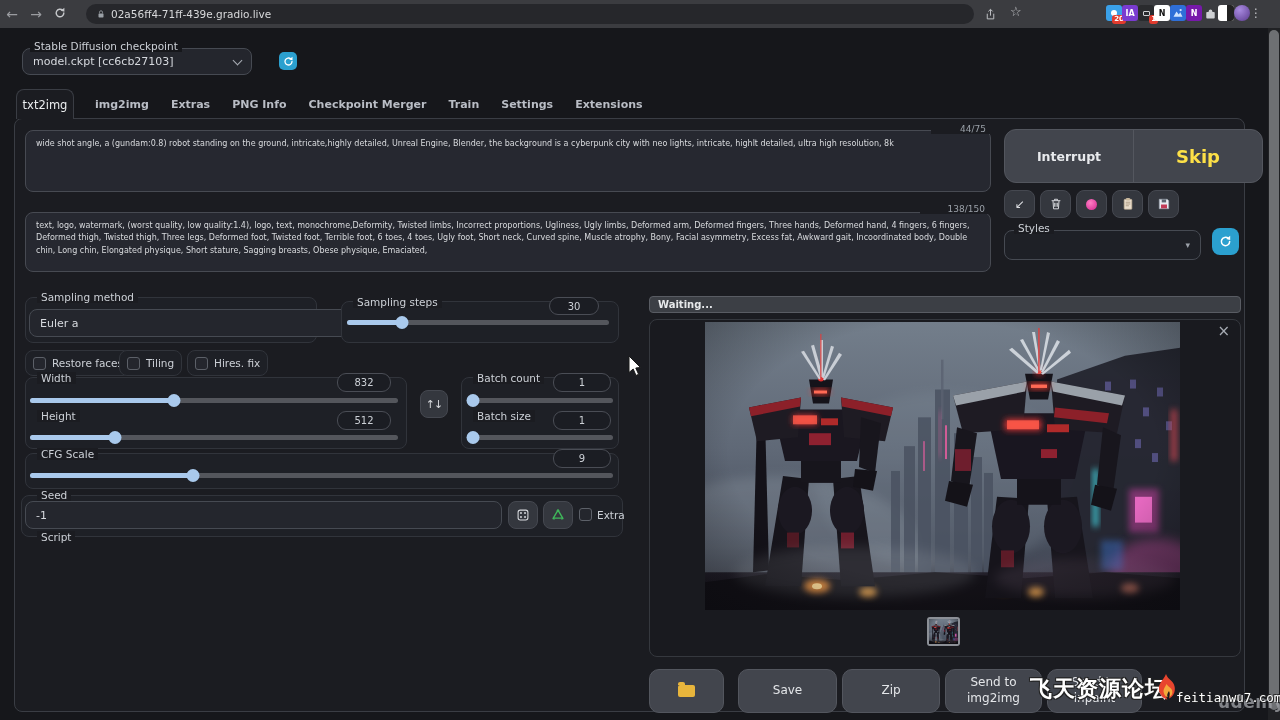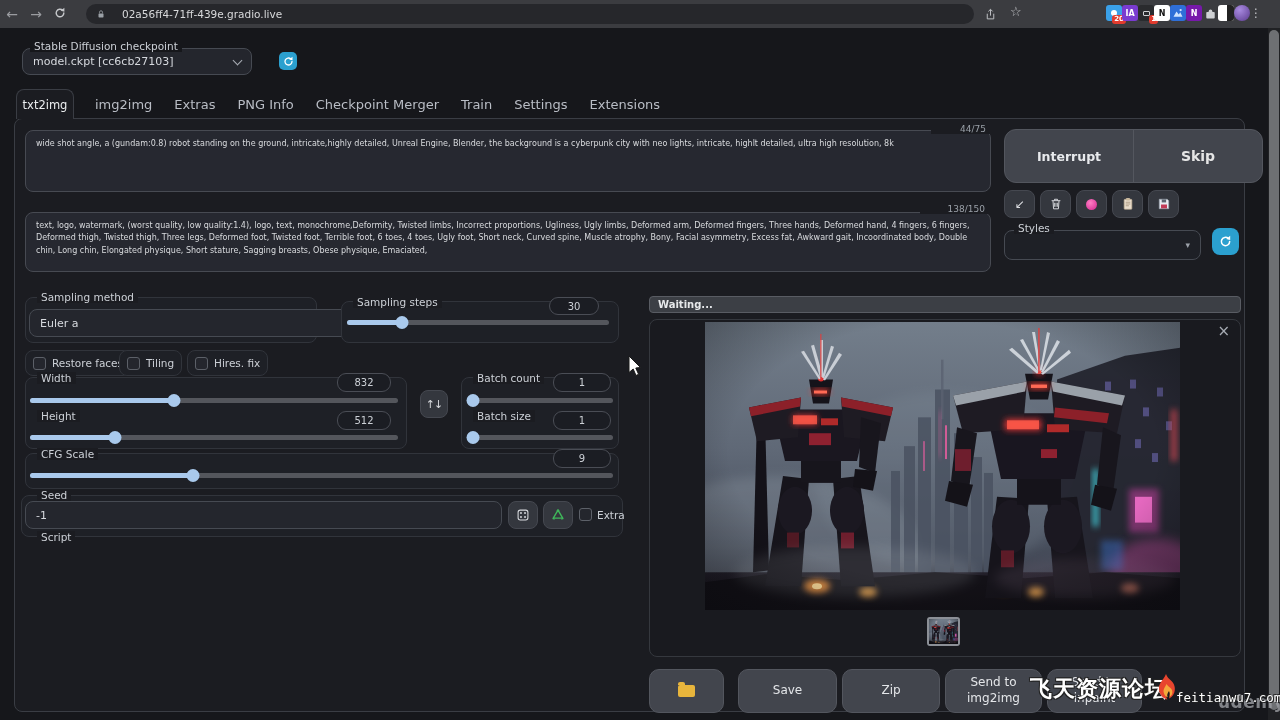--- a/index.html
+++ b/index.html
@@ -3,21 +3,21 @@
 <meta charset="utf-8">
 <style>
   html,body{margin:0;padding:0;background:#000;}
   *{box-sizing:border-box;font-family:"DejaVu Sans","Liberation Sans",sans-serif;}
   .screen{position:relative;width:1280px;height:720px;background:#16171b;overflow:hidden;}
   .abs{position:absolute;}
 
   
   .browser{position:absolute;left:0;top:0;width:1280px;height:28px;background:#3b3c40;display:flex;align-items:center;}
   .navg{color:#9a9ca0;font-size:14px;line-height:1;width:24px;text-align:center;cursor:default;}
-  .urlpill{position:absolute;left:86px;top:4px;width:888px;height:20px;background:#26272b;border-radius:10px;display:flex;align-items:center;color:#d8d9db;font-size:10.5px;padding-left:10px;gap:16px;}
+  .urlpill{position:absolute;left:86px;top:4px;width:888px;height:20px;background:#26272b;border-radius:10px;display:flex;align-items:center;color:#d8d9db;font-size:10.5px;padding-left:10px;gap:5px;}
   .extrow{position:absolute;right:18px;top:5px;display:flex;align-items:center;}
   .exticon{position:relative;width:16px;height:16px;border-radius:3px;display:flex;align-items:center;justify-content:center;font-size:8px;font-weight:bold;}
   .badge{position:absolute;right:-4px;bottom:-3px;background:#e23b2e;color:#fff;font-size:7px;font-weight:bold;border-radius:3px;padding:0 2px;line-height:9px;}
 
   
   .lblfloat{position:absolute;font-size:10.5px;color:#ccd0d6;line-height:12px;padding:0 4px;background:#1b1c21;z-index:3;white-space:nowrap;}
   .grp{position:absolute;border:1px solid #31343b;border-radius:8px;background:#1e2026;}
   .inputbox{position:absolute;background:#24262d;border:1px solid #464a52;border-radius:8px;color:#d6d9de;font-size:11px;display:flex;align-items:center;padding:0 10px;}
   .valbox{position:absolute;background:#1b1d23;border:1px solid #4a4d55;border-radius:9px;color:#ccd0d6;font-size:10px;text-align:center;z-index:4;display:flex;align-items:center;justify-content:center;}
   .track{position:absolute;height:5px;border-radius:3px;background:#54565c;}
@@ -28,21 +28,21 @@
   .chip{position:absolute;border:1px solid #31343b;border-radius:8px;background:#1e2026;display:flex;align-items:center;gap:6px;padding:0 7px;}
   .btn{background:#42454d;border:1px solid #53565e;border-radius:10px;color:#e4e6e9;display:flex;align-items:center;justify-content:center;font-size:12px;text-align:center;line-height:1.3;cursor:default;}
   .toolbtn{width:31px;height:28px;background:#34373e;border:1px solid #454850;border-radius:8px;display:flex;align-items:center;justify-content:center;color:#d9dbdf;font-size:12px;}
   .chev{width:7px;height:7px;border-right:1.5px solid #a9adb5;border-bottom:1.5px solid #a9adb5;transform:rotate(45deg);flex:none;}
   textarea.ta{position:absolute;background:#262830;border:1px solid #474a52;border-radius:8px;color:#d9dbde;font-size:8px;line-height:1.55;padding:7px 10px;resize:none;outline:none;overflow:hidden;}
   .counter{position:absolute;font-size:9px;color:#9aa0a8;background:#1b1c21;padding:0 5px;z-index:3;}
   .bluebtn{position:absolute;background:#2ba0cf;border-radius:5px;display:flex;align-items:center;justify-content:center;color:#fff;}
 
   
   .tabrow{position:absolute;left:84px;top:89px;height:30px;display:flex;align-items:center;}
-  .tab{padding:0 11px;font-size:13px;color:#b9bdc5;white-space:nowrap;}
+  .tab{padding:0 11px;font-size:11px;color:#b9bdc5;white-space:nowrap;font-weight:bold;}
   .tabactive{position:absolute;left:16px;top:89px;width:58px;height:30px;background:#1b1c21;border:1px solid #3a3d44;border-bottom:none;border-radius:8px 8px 0 0;display:flex;align-items:center;justify-content:center;font-size:11.5px;color:#eceef0;z-index:5;}
 
   .panel{position:absolute;left:14px;top:118px;width:1231px;height:594px;border:1px solid #3a3d44;border-radius:8px;background:#1b1c21;}
 
   .watermark-cn{position:absolute;left:1030px;top:674px;font-size:22px;font-weight:bold;color:#fff;letter-spacing:1px;text-shadow:1px 1px 0 #222,-1px -1px 0 #222,1px -1px 0 #222,-1px 1px 0 #222;z-index:40;}
   .watermark-dom{position:absolute;left:1176px;top:690px;font-size:12.5px;color:#fff;font-family:"DejaVu Sans Mono","Liberation Mono",monospace;text-shadow:1px 1px 0 #222,-1px -1px 0 #222;z-index:40;}
   .watermark-brand{position:absolute;left:1218px;top:692px;font-size:17px;color:#9b9da2;opacity:.8;font-weight:600;letter-spacing:.5px;z-index:39;}
 
   .scrollbar{position:absolute;right:0;top:28px;width:12px;height:692px;background:#202124;}
   .scrollthumb{position:absolute;left:1px;top:2px;width:10px;height:680px;background:#6e7073;border-radius:5px;}
@@ -323,21 +323,21 @@
   <div class="panel">
 
     <span class="counter" style="left:916px;top:5px;width:60px;text-align:right">44/75</span>
     <textarea class="ta" style="left: 10px; top: 11px; width: 966px; height: 62px;" spellcheck="false">wide shot angle, a (gundam:0.8) robot standing on the ground, intricate,highly detailed, Unreal Engine, Blender, the background is a cyberpunk city with neo lights, intricate, highlt detailed, ultra high resolution, 8k</textarea>
 
     <span class="counter" style="left:905px;top:85px;width:70px;text-align:right">138/150</span>
     <textarea class="ta" style="left: 10px; top: 93px; width: 966px; height: 60px;" spellcheck="false">text, logo, watermark, (worst quality, low quality:1.4), logo, text, monochrome,Deformity, Twisted limbs, Incorrect proportions, Ugliness, Ugly limbs, Deformed arm, Deformed fingers, Three hands, Deformed hand, 4 fingers, 6 fingers, Deformed thigh, Twisted thigh, Three legs, Deformed foot, Twisted foot, Terrible foot, 6 toes, 4 toes, Ugly foot, Short neck, Curved spine, Muscle atrophy, Bony, Facial asymmetry, Excess fat, Awkward gait, Incoordinated body, Double chin, Long chin, Elongated physique, Short stature, Sagging breasts, Obese physique, Emaciated,</textarea>
 
     <div class="abs" style="left:989px;top:10px;width:259px;height:54px;background:#42454d;border:1px solid #53565e;border-radius:12px;display:flex">
       <div style="flex:1;display:flex;align-items:center;justify-content:center;font-size:12.5px;font-weight:600;color:#e8eaed;border-right:1px solid #54575f">Interrupt</div>
-      <div style="flex:1;display:flex;align-items:center;justify-content:center;font-size:14px;font-weight:600;color:#e5e5e5">Skip</div>
+      <div style="flex:1;display:flex;align-items:center;justify-content:center;font-size:18px;font-weight:600;color:#fde047">Skip</div>
     </div>
 
     <div class="abs" style="left:989px;top:71px;display:flex;gap:5px">
       <div class="toolbtn">
           <span>↙</span>
         </div>
       <div class="toolbtn">
           <svg width="14" height="14">
             <use href="#icon-trash"></use>
           </svg>

